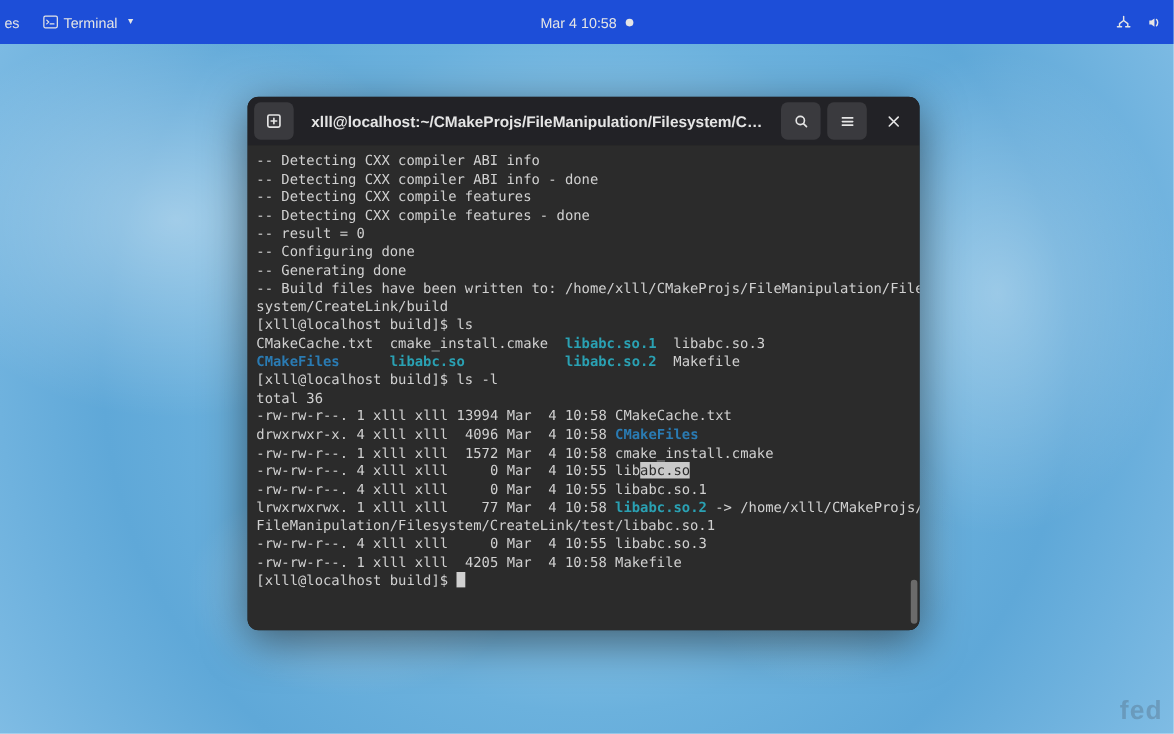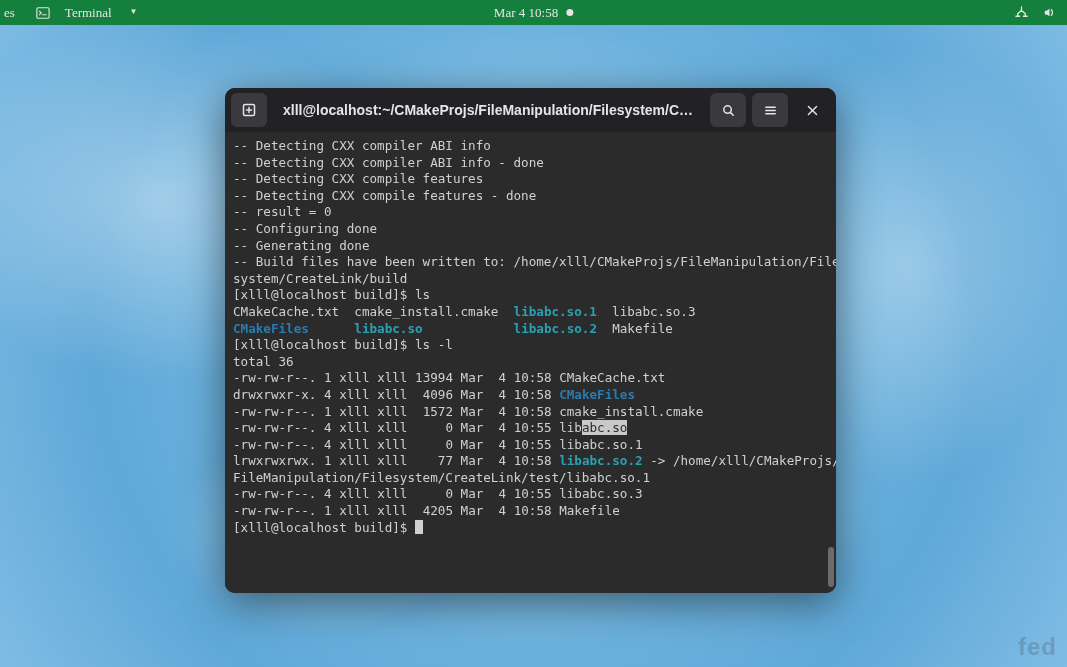--- a/index.html
+++ b/index.html
@@ -17,31 +17,30 @@
       background:
         radial-gradient(ellipse 400px 300px at 15% 30%, rgba(255,255,255,0.4) 0%, transparent 60%),
         radial-gradient(ellipse 300px 400px at 85% 40%, rgba(255,255,255,0.35) 0%, transparent 55%),
         radial-gradient(ellipse 300px 200px at 30% 80%, rgba(255,255,255,0.3) 0%, transparent 50%),
         radial-gradient(ellipse 250px 250px at 70% 75%, rgba(180,220,240,0.5) 0%, transparent 50%);
       pointer-events: none;
     }
     .topbar {
       position: absolute;
       top: 0; left: 0; right: 0;
-      height: 25px;
-      background: #15803d;
+      height: 40px;
+      background: #1d4ed8;
       display: flex;
       align-items: center;
       color: #e5e5e5;
       font-size: 13px;
       z-index: 10;
-      font-family: Liberation Serif, serif;
     }
     .topbar-left { display: flex; align-items: center; gap: 6px; padding-left: 4px; }
-    .topbar-app { display: flex; align-items: center; gap: 14px; margin-left: 14px; cursor: pointer; }
+    .topbar-app { display: flex; align-items: center; gap: 4px; margin-left: 14px; cursor: pointer; }
     .topbar-center { position: absolute; left: 50%; transform: translateX(-50%); display: flex; align-items: center; gap: 8px; }
     .topbar-right { margin-left: auto; display: flex; align-items: center; gap: 12px; padding-right: 10px; }
     .dot { width: 7px; height: 7px; background: #e5e5e5; border-radius: 50%; display: inline-block; }
     .tri::after { content: '▼'; font-size: 8px; margin-left: 4px; position: relative; top: -1px; }
     .tb-icon { width: 16px; height: 16px; display: inline-flex; align-items: center; justify-content: center; }
     .term-icon-small svg { width: 14px; height: 14px; }
     .brand {
       position: absolute;
       bottom: 6px; right: 10px;
       color: rgba(80,100,120,0.35);
@@ -81,21 +80,21 @@
       color: #e5e5e5;
       font-size: 14px;
       font-weight: 600;
       padding: 0 10px;
       white-space: nowrap;
       overflow: hidden;
       text-overflow: ellipsis;
     }
     .term-body {
       background: #2b2b2b;
-      padding: 6px 8px 24px 8px;
+      padding: 6px 8px 4px 8px;
       font-family: "DejaVu Sans Mono", Menlo, Consolas, monospace;
       font-size: 12.6px;
       line-height: 16.6px;
       color: #d0d0d0;
       white-space: pre;
       position: relative;
     }
     .bold { font-weight: bold; }
     .cyan { color: #2aa1b3; }
     .blue { color: #2a7bb3; }

